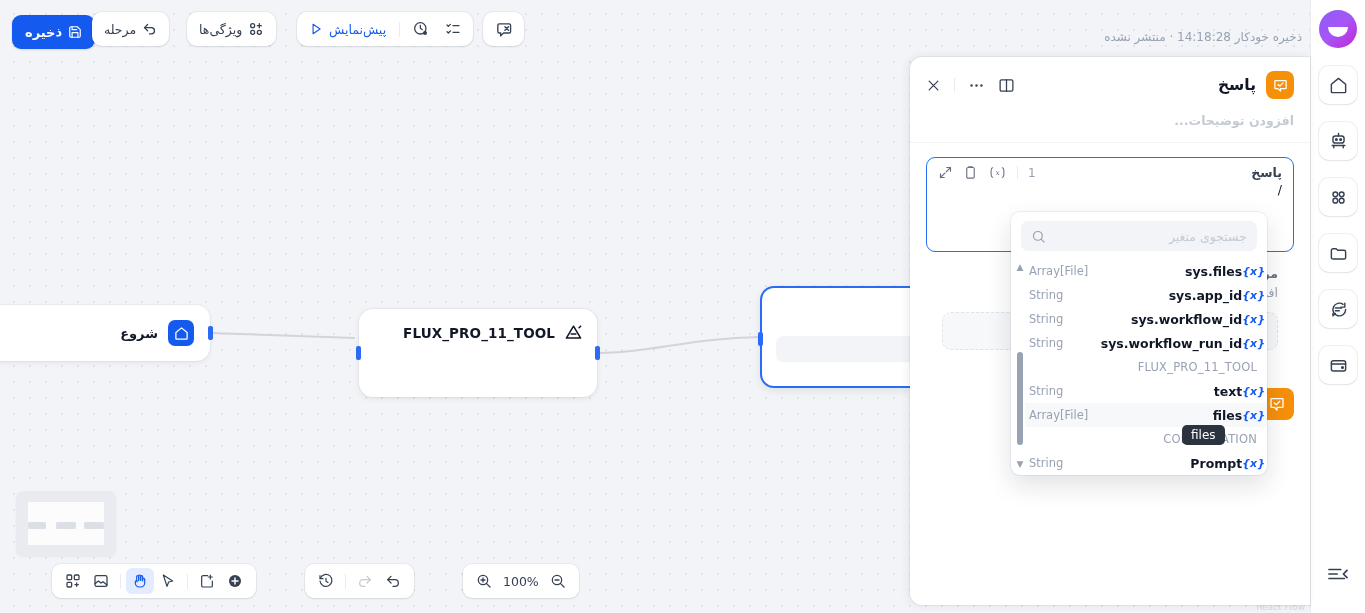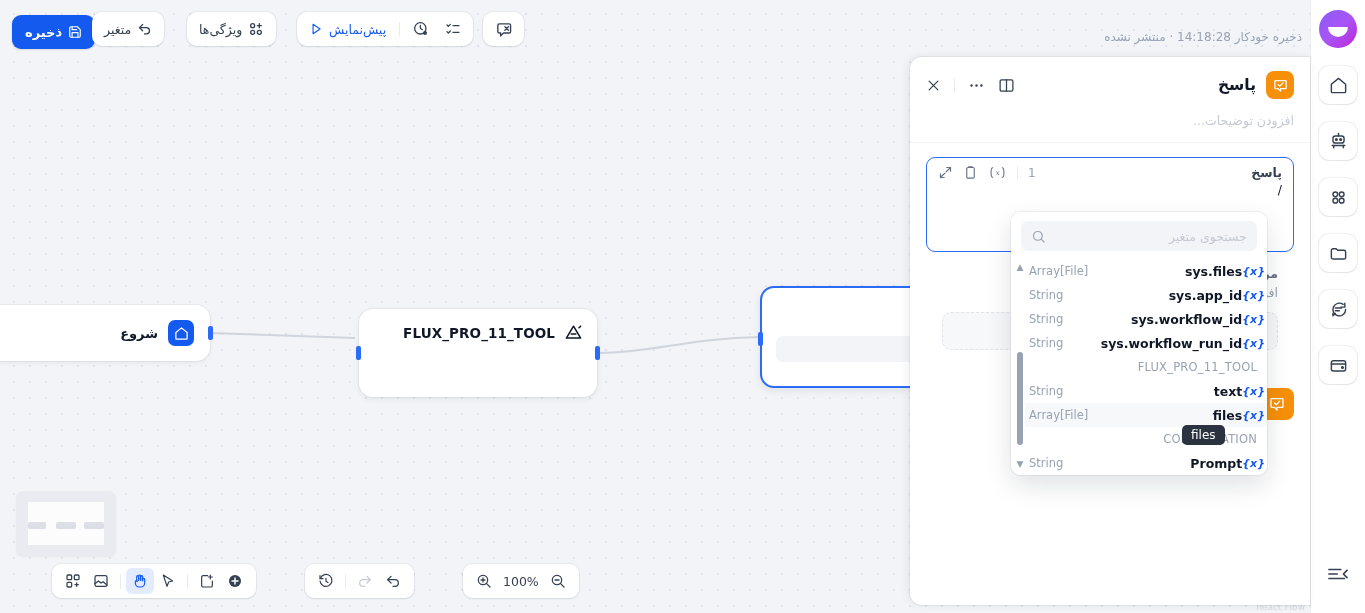--- a/index.html
+++ b/index.html
@@ -168,21 +168,21 @@
   .panel-icon {
     width: 28px; height: 28px; border-radius: 8px; background: #F79009;
     display: flex; align-items: center; justify-content: center; flex: none;
   }
   .panel-title { font-size: 15.5px; font-weight: 700; color: #101828; }
   .hdr-actions { margin-right: auto; display: flex; align-items: center; gap: 13px; }
   .hdr-ico { color: #354052; cursor: pointer; display: flex; }
   .hdr-sep { width: 1px; height: 14px; background: #E9EBF0; }
   .panel-desc {
     padding: 0 16px 14px 4px; direction: rtl;
-    font-size: 12.5px; color: #C5CAD3; cursor: text;
+    font-size: 12.5px; color: #C5CAD3; cursor: text; font-weight: bold;
   }
   .panel-body { border-top: 1px solid #F2F4F7; padding: 14px 16px 0 16px; }
 
   .editor {
     position: relative; border: 1.5px solid #2B6BF5; border-radius: 9px;
     height: 95px; background: #fff;
   }
   .editor-top {
     display: flex; align-items: center; direction: rtl;
     padding: 7px 11px 0 11px; gap: 9px;
@@ -328,21 +328,21 @@
           <svg width="14" height="14" viewBox="0 0 24 24" fill="none" stroke="#fff" stroke-width="2" stroke-linecap="round" stroke-linejoin="round">
             <path d="M19 21H5a2 2 0 0 1-2-2V5a2 2 0 0 1 2-2h11l5 5v11a2 2 0 0 1-2 2z"></path>
             <path d="M17 21v-8H7v8M7 3v5h8"></path>
           </svg>
         </span>
       </div>
     </div>
 
     <div class="tb-group" id="g-undo">
       <div class="tb-btn">
-        <span>متغیر</span>
+        <span>مرحله</span>
         <span class="ico">
           <svg width="15" height="15" viewBox="0 0 24 24" fill="none" stroke="#354052" stroke-width="2" stroke-linecap="round" stroke-linejoin="round">
             <path d="M9 14 4 9l5-5"></path>
               <path d="M4 9h11a5 5 0 0 1 0 10h-3"></path>
           </svg>
         </span>
       </div>
     </div>
 
     <div class="tb-group" id="g-feat">

